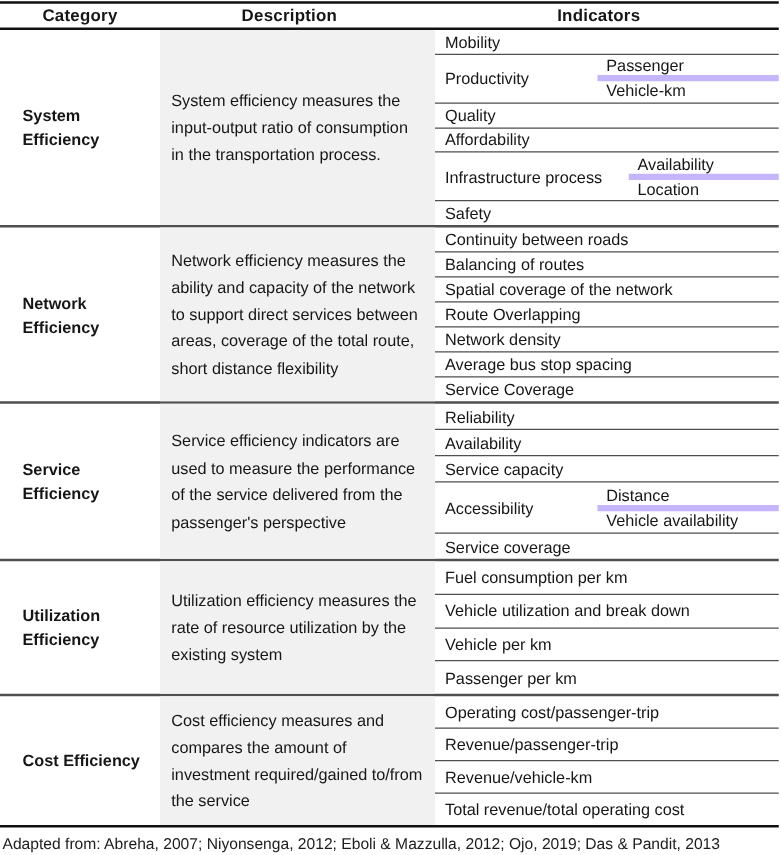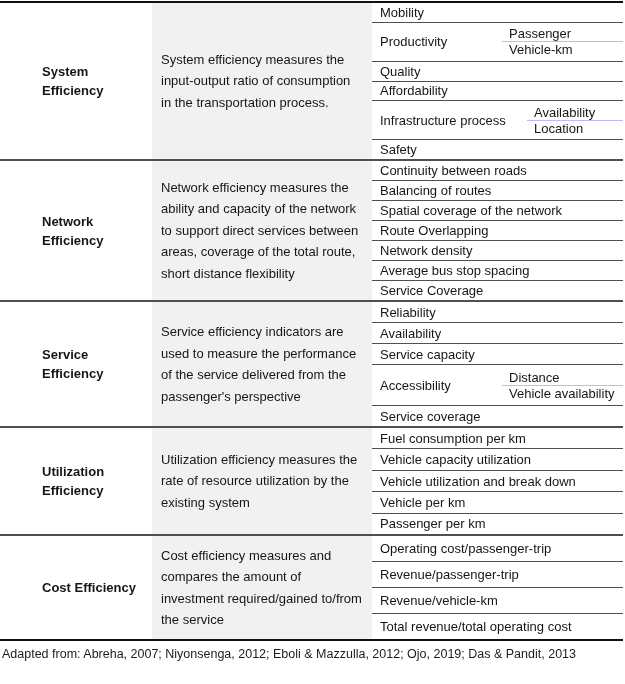--- a/index.html
+++ b/index.html
@@ -48,21 +48,20 @@
   .cat {
     width: 128px;
     box-sizing: border-box;
     padding-left: 18px;
     padding-right: 4px;
     display: flex;
     align-items: center;
     font-weight: bold;
     font-size: 13px;
     line-height: 19px;
-    margin-left: 24px;
   }
   .desc {
     width: 220px;
     box-sizing: border-box;
     background: #f1f1f1;
     display: flex;
     align-items: center;
     padding: 7px 8px 7px 9px;
     font-size: 13px;
     line-height: 21.5px;
@@ -93,35 +92,40 @@
     flex: 1;
     display: flex;
     flex-direction: column;
   }
   .nested .subs .sub {
     flex: 1;
     display: flex;
     align-items: center;
     padding-left: 7px;
   }
-  .nested .subs .sub:first-child { border-bottom: 1px solid #c4b5fd; }
+  .nested .subs .sub:first-child { border-bottom: 5px solid #c4b5fd; }
   
   .footer {
     margin-top: 6px;
     padding-left: 2px;
     font-size: 12.5px;
     color: #1c1c1c;
   }
 </style>
 </head>
 <body>
 
 <div class="page">
   <div class="tbl">
 
+    <div class="header-row">
+      <div class="hcell col-cat">Category</div>
+      <div class="hcell col-desc">Description</div>
+      <div class="hcell col-ind">Indicators</div>
+    </div>
 
     <div class="section s1">
       <div class="cat">System Efficiency</div>
       <div class="desc">
           <span>System efficiency measures the input-output ratio of consumption in the transportation process.</span>
         </div>
       <div class="inds">
         <div class="row">Mobility</div>
         <div class="row nested">
           <div class="parent">Productivity</div>
@@ -179,21 +183,20 @@
       </div>
     </div>
 
     <div class="section s4">
       <div class="cat">Utilization Efficiency</div>
       <div class="desc">
           <span>Utilization efficiency measures the rate of resource utilization by the existing system</span>
         </div>
       <div class="inds">
         <div class="row">Fuel consumption per km</div>
-        <div class="row">Vehicle capacity utilization</div>
         <div class="row">Vehicle utilization and break down</div>
         <div class="row">Vehicle per km</div>
         <div class="row">Passenger per km</div>
       </div>
     </div>
 
     <div class="section s5">
       <div class="cat">Cost Efficiency</div>
       <div class="desc">
           <span>Cost efficiency measures and compares the amount of investment required/gained to/from the service</span>

